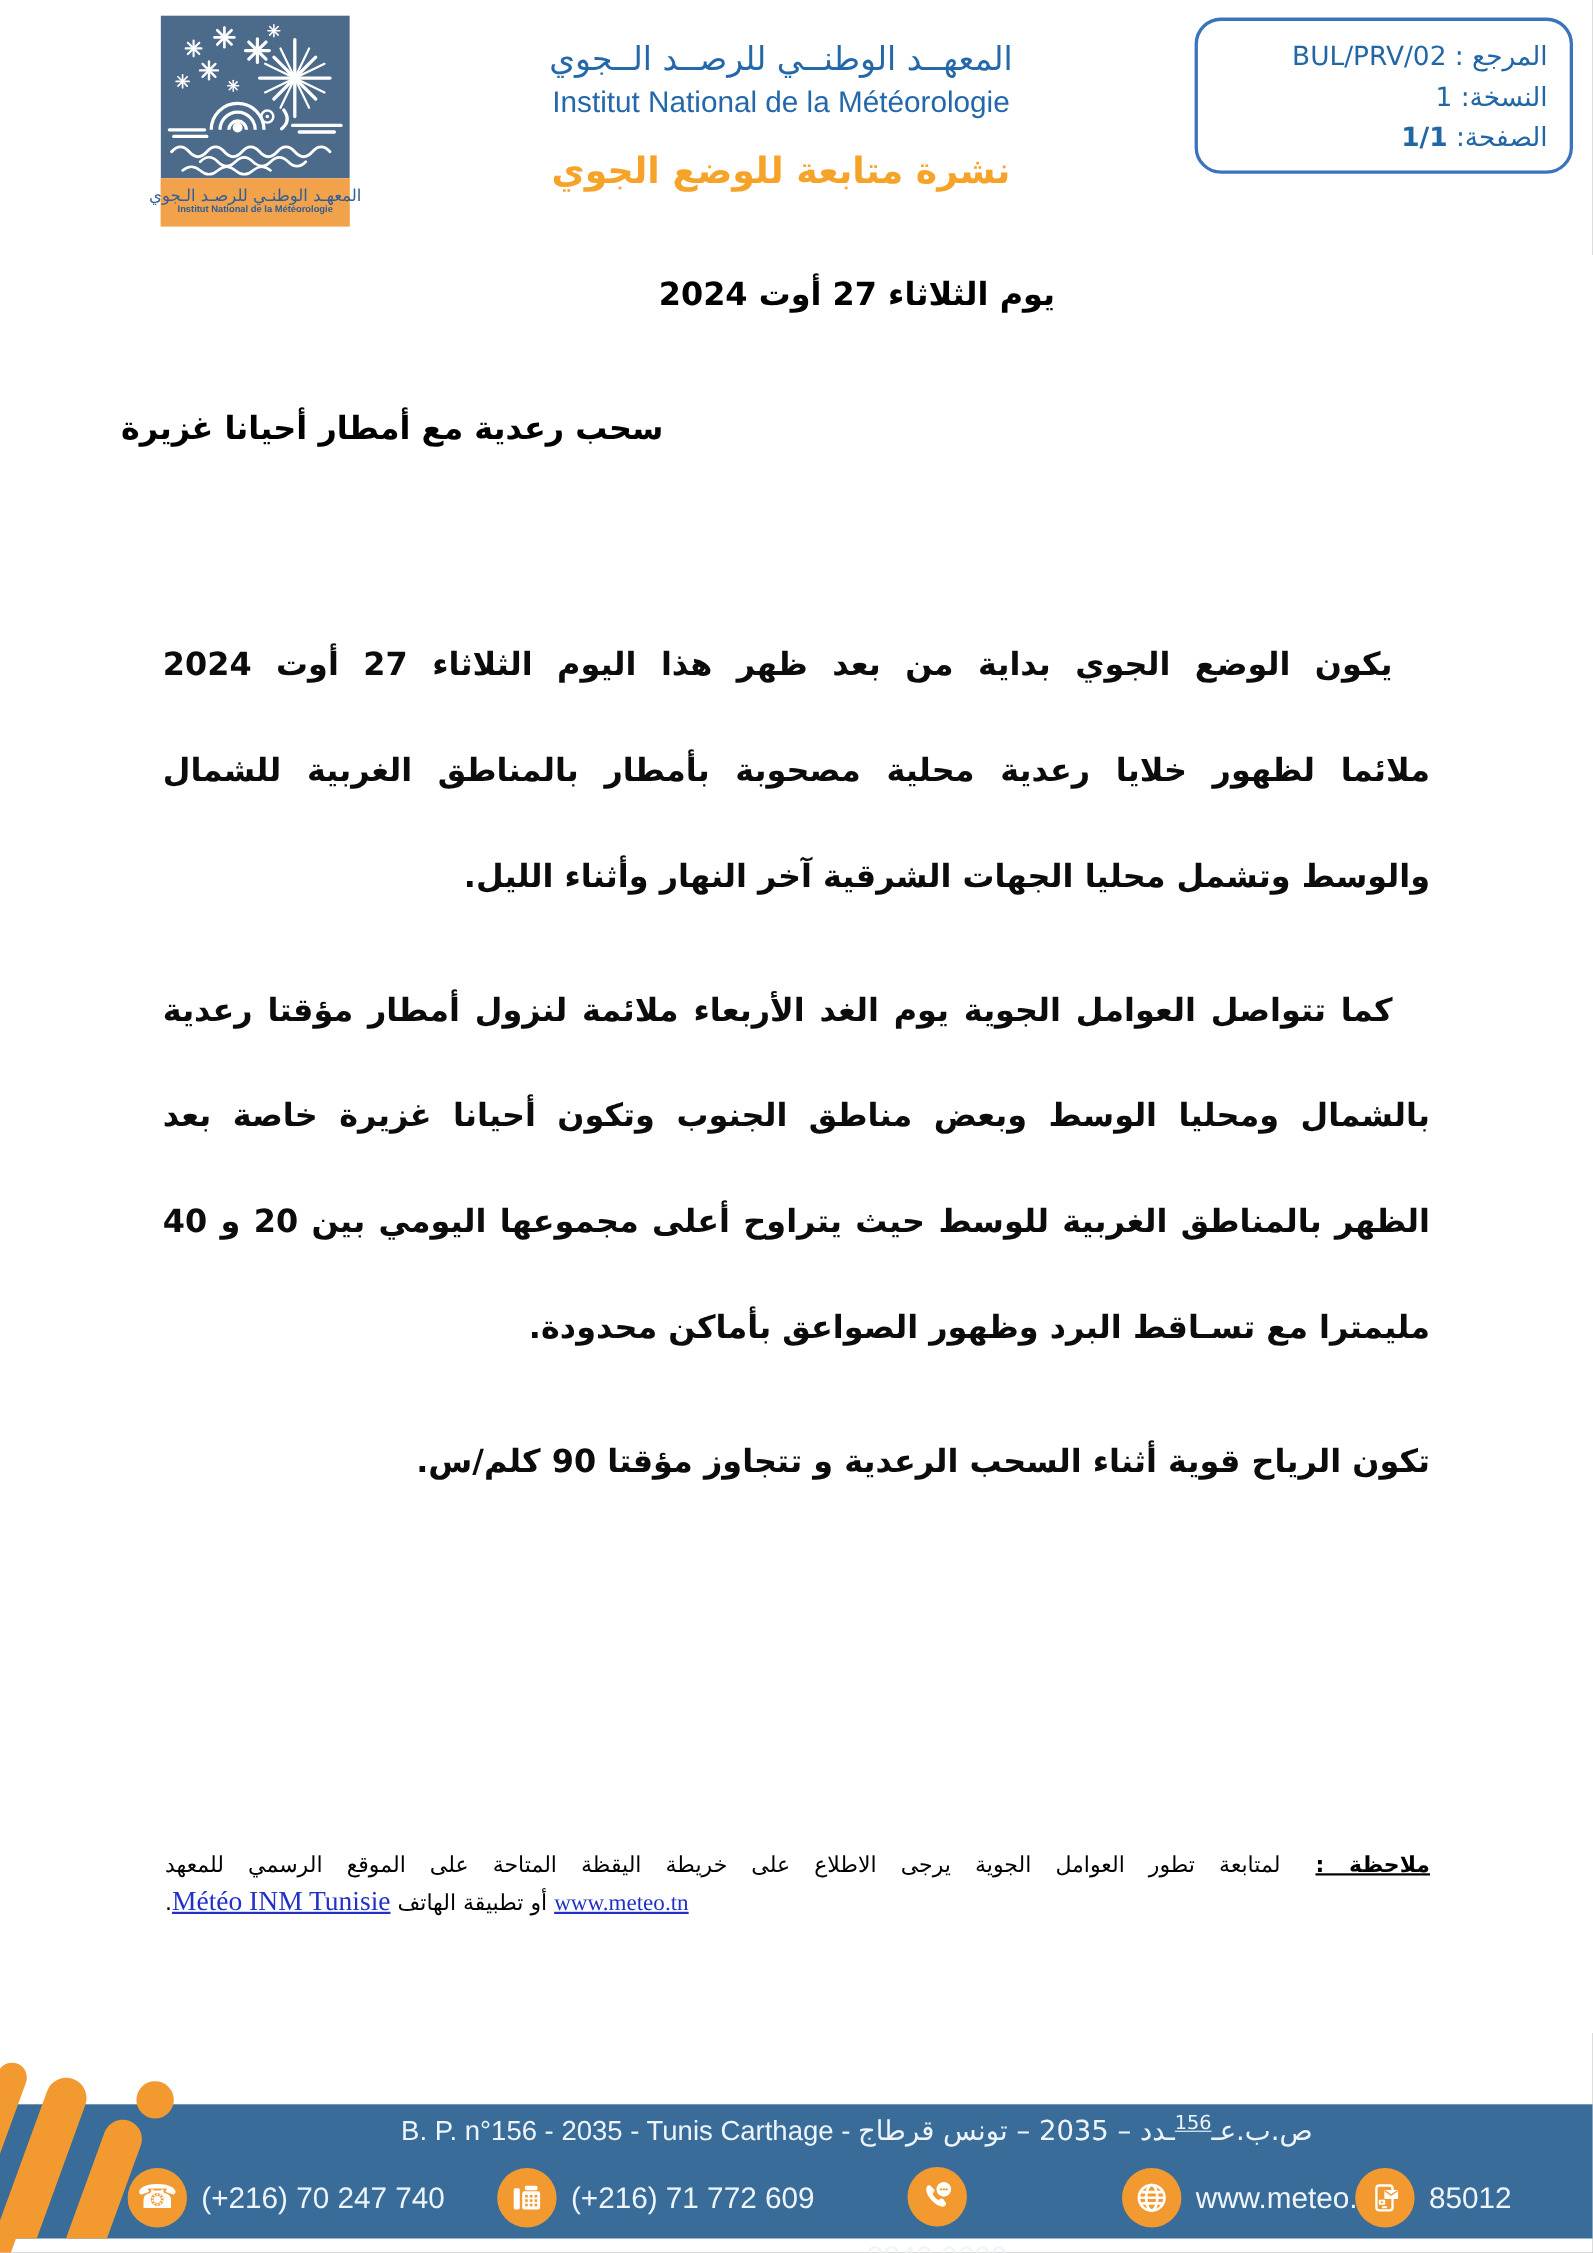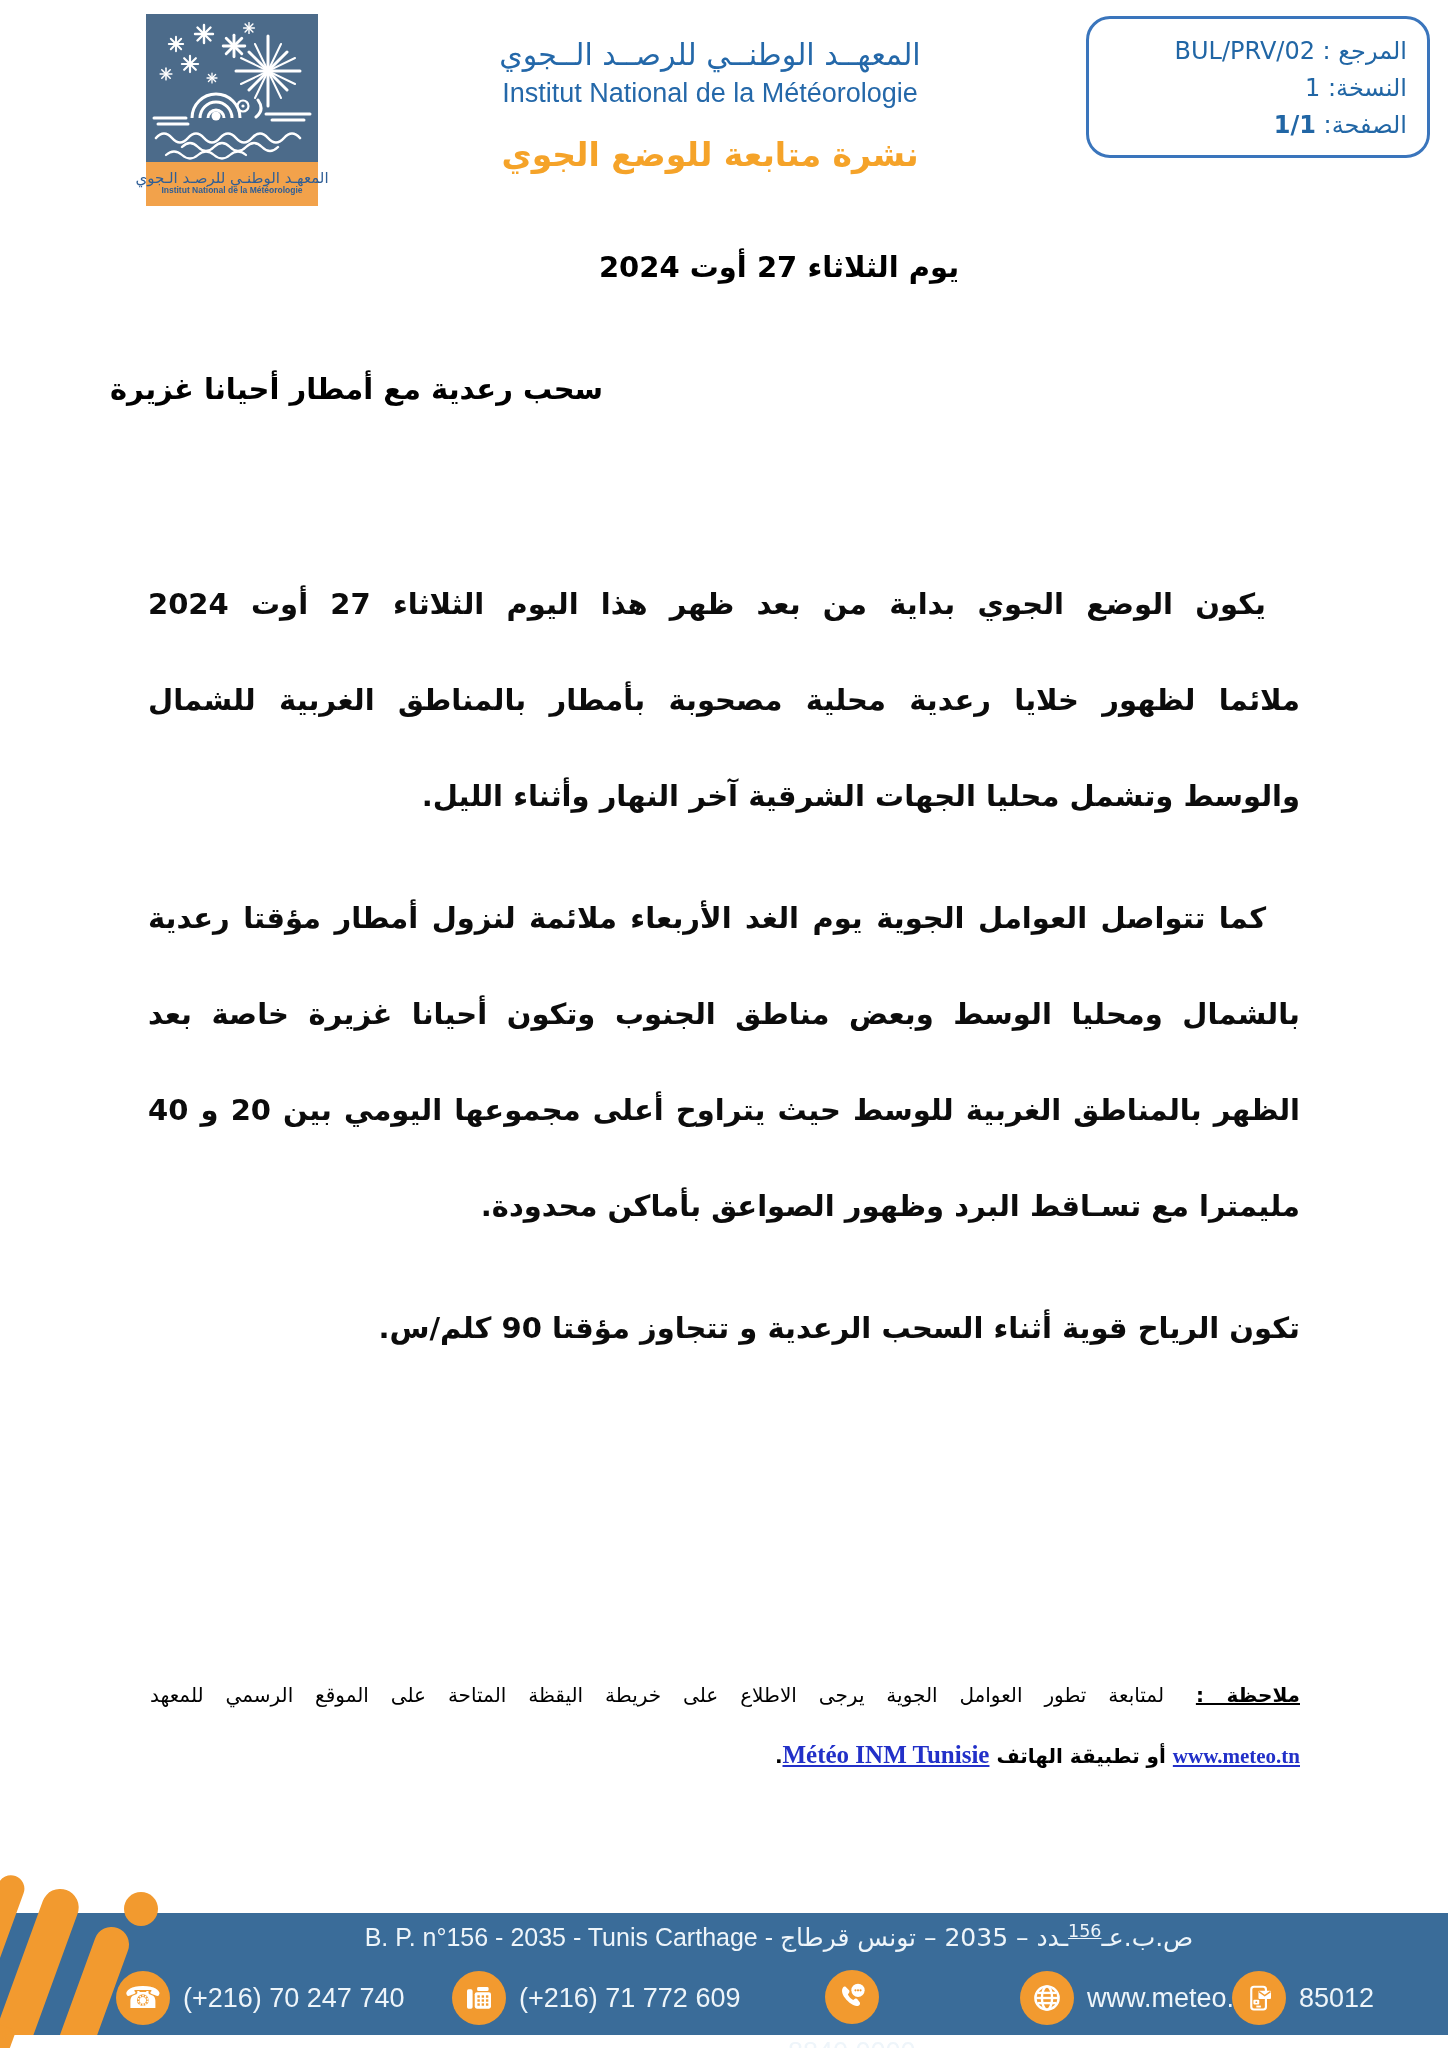--- a/index.html
+++ b/index.html
@@ -39,21 +39,21 @@
   .bline{height:96px;line-height:96px;overflow:visible;}
   .bline.just{text-align:justify;text-align-last:justify;}
   .bline.ctr{text-align:right;}
   .bline.indent{padding-right:34px;}
   .pgap{margin-top:26px;}
 
   
   .note{position:absolute;left:150px;right:148px;top:1678px;direction:rtl;font-size:20px;}
   .note-line1{text-align:justify;text-align-last:justify;line-height:34px;}
   .note-label{font-weight:bold;text-decoration:underline;margin-left:10px;}
-  .note-line2{text-align:right;margin-top:26px;line-height:34px;font-weight:bold;}
+  .note-line2{text-align:left;line-height:34px;}
   .link{color:#2230c8;text-decoration:underline;cursor:pointer;}
   .link.site{direction:ltr;unicode-bidi:embed;font-family:"Liberation Serif",serif;font-size:21px;}
   .link.app{direction:ltr;unicode-bidi:embed;font-family:"Liberation Serif",serif;font-size:25px;}
 
   
   .footer-band{position:absolute;left:0;top:1913px;width:1448px;height:122px;background:#3a6c99;}
   .addr{position:absolute;left:0;right:0;top:1921px;text-align:center;color:#eef5fa;
         font-size:25px;font-family:"Liberation Sans",sans-serif;transform:translateX(55px);}
   .addr .ar{direction:rtl;unicode-bidi:embed;font-family:"DejaVu Sans",sans-serif;text-align:center;}
   .addr-num{vertical-align:super;font-size:0.7em;text-decoration:underline;}

